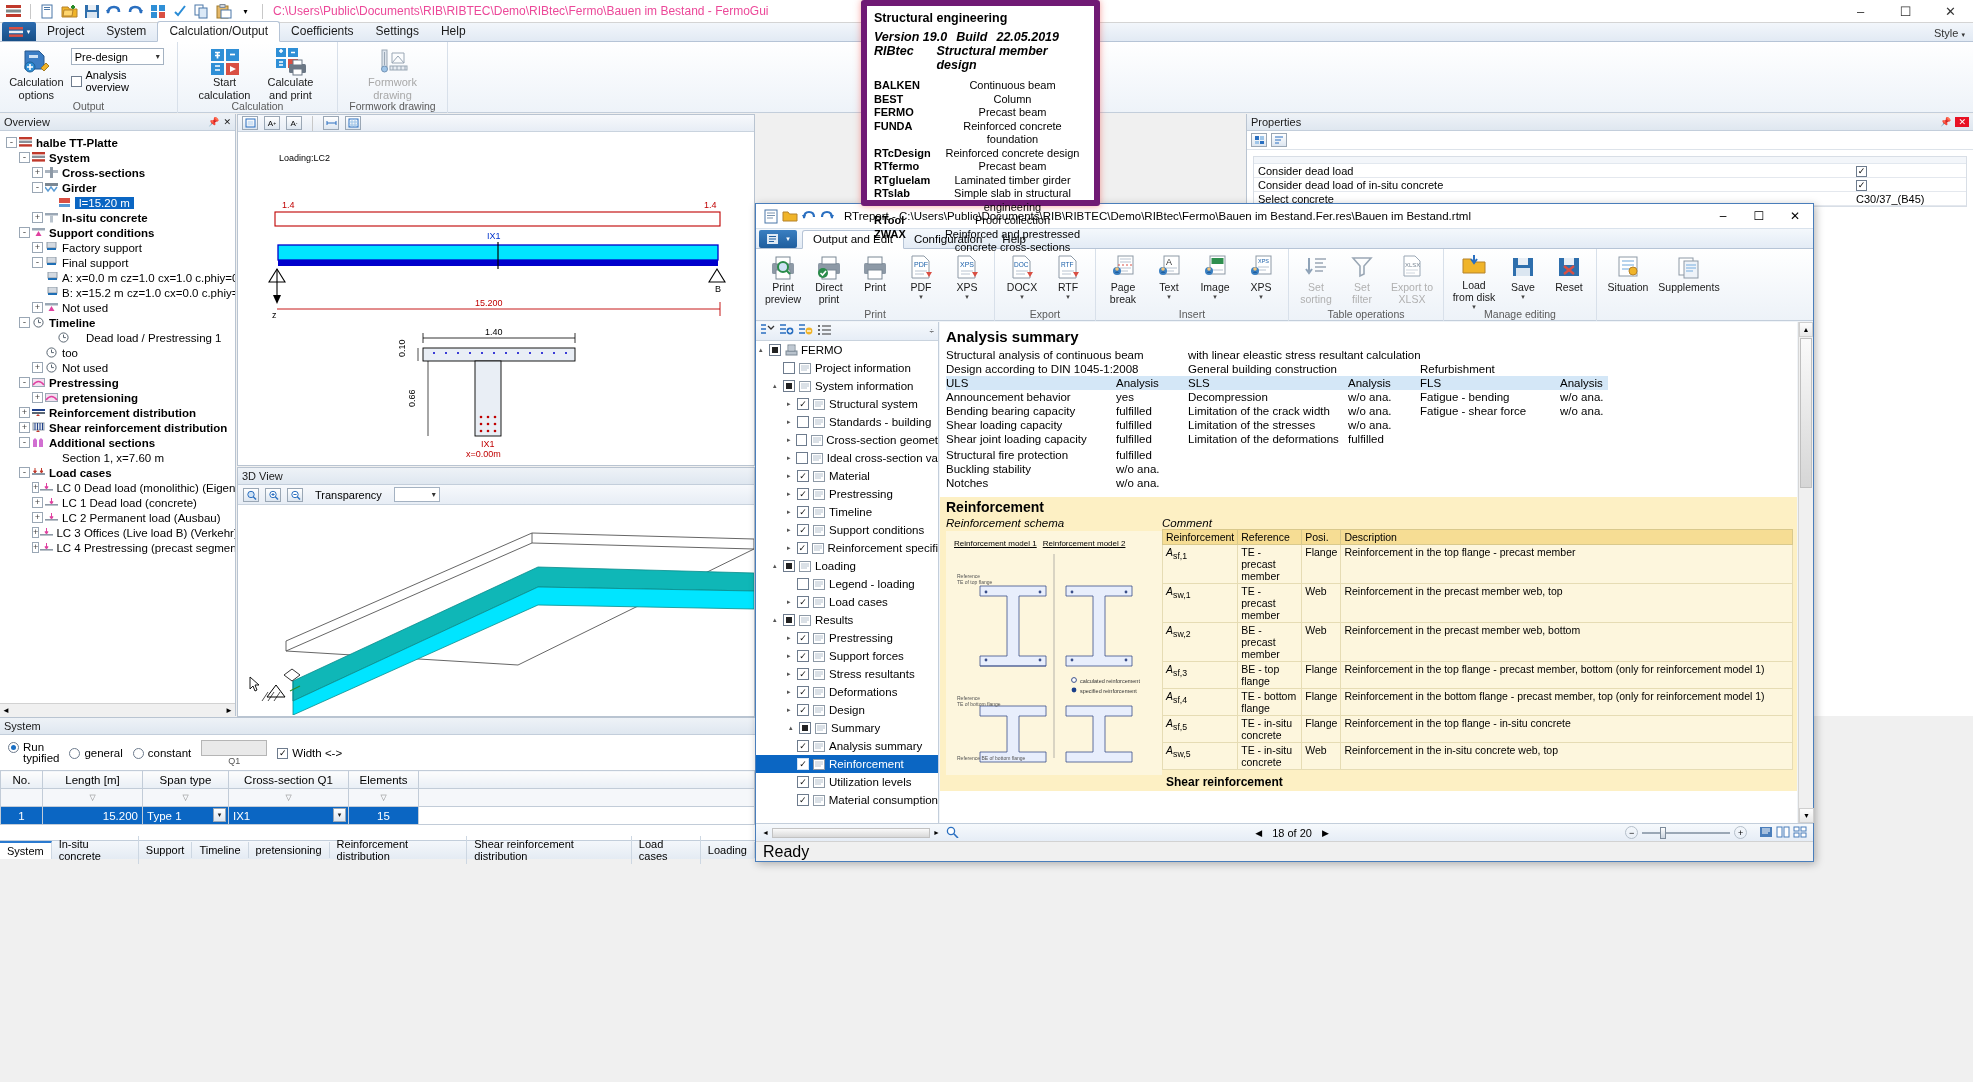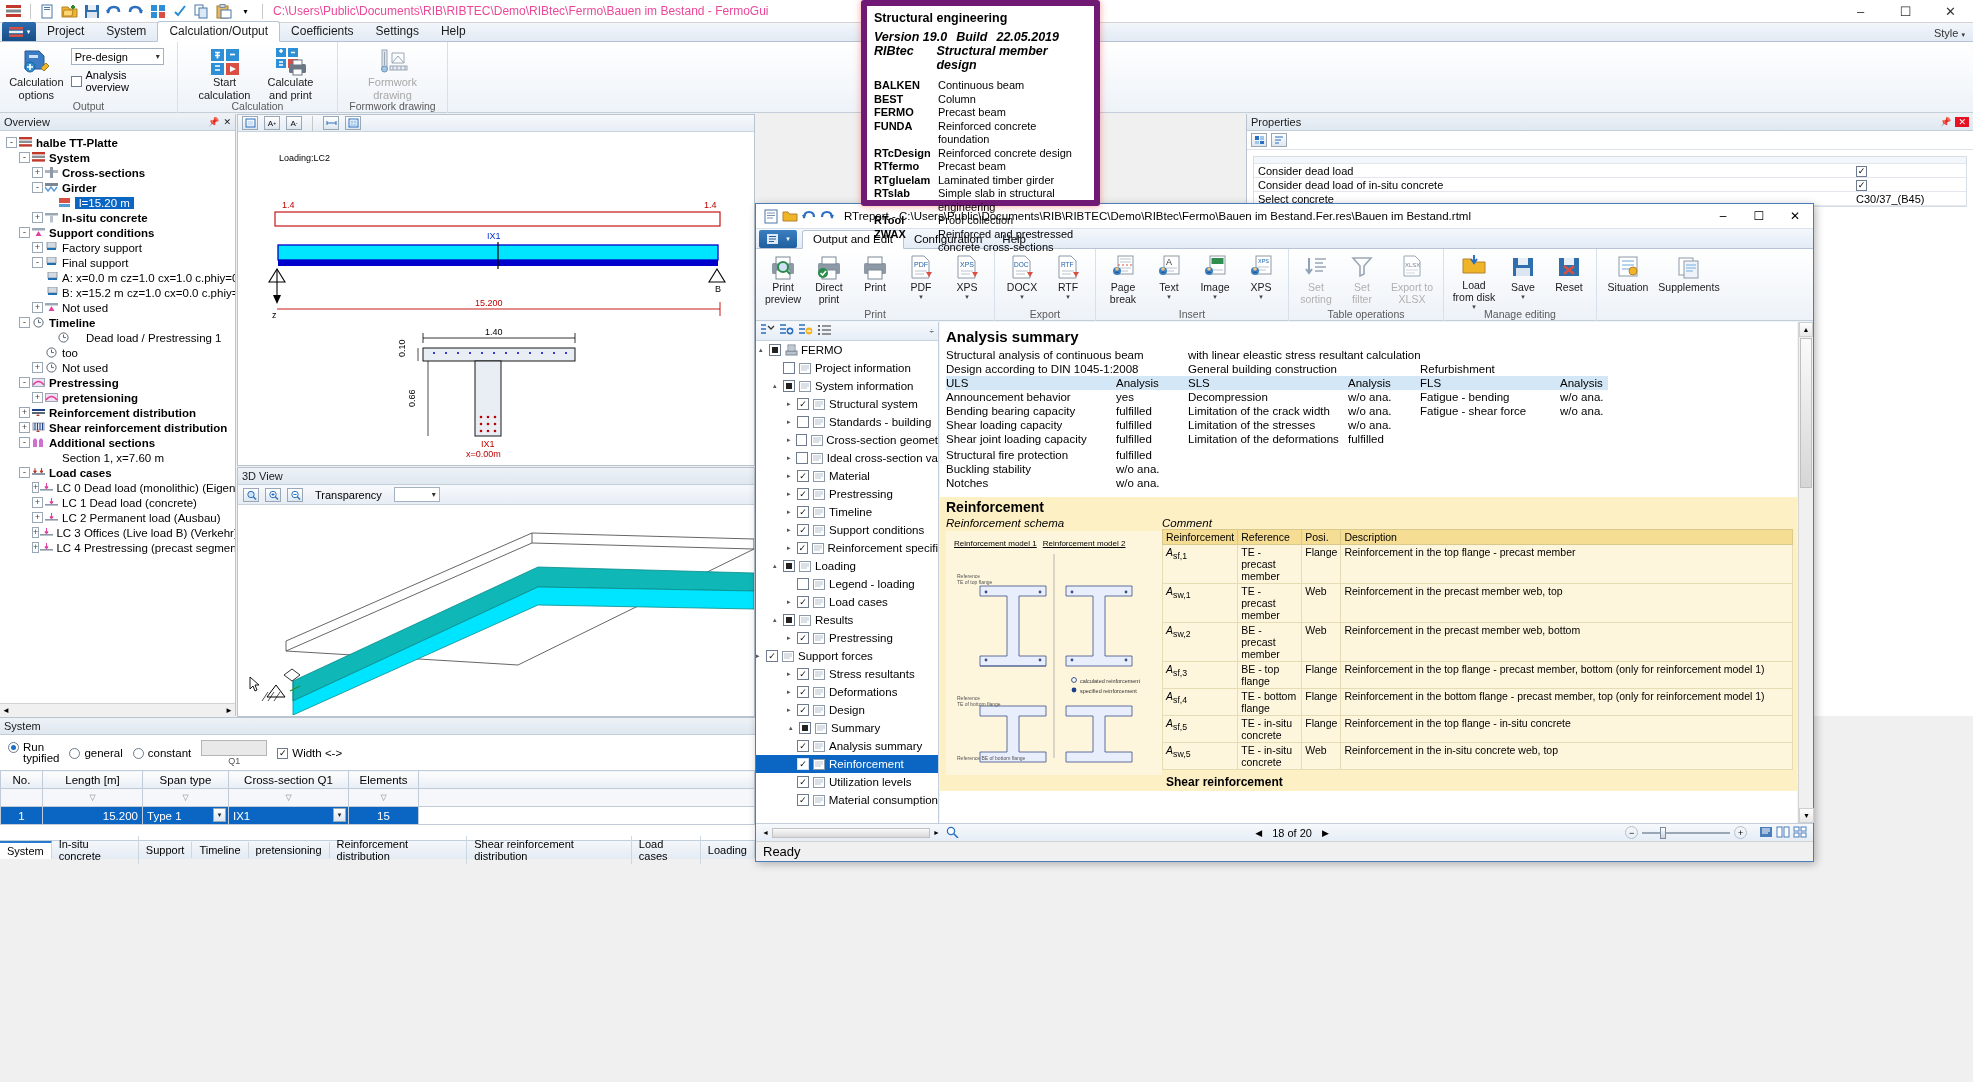--- a/index.html
+++ b/index.html
@@ -188,21 +188,21 @@
   .rtbl2 th { background:#f6dd94; border:1px solid #d9c98c; font-weight:normal;
               text-align:left; padding:1px 3px; }
   .rtbl2 td { background:#fdf6dd; border:1px solid #e6dcb4; padding:1px 3px; vertical-align:top; }
 
   
   #rtbottom { position:absolute; left:0; bottom:20px; width:100%; height:18px;
               background:linear-gradient(#f6f9fc,#e6edf6); border-top:1px solid #c3cedb;
               display:flex; align-items:center; padding:0 6px; font-size:11px; }
   #rtstatus { position:absolute; left:0; bottom:0; width:100%; height:20px;
               background:#f0f0f0; border-top:1px solid #d2d2d2; display:flex;
-              align-items:center; padding-left:7px; font-size:13px; }
+              align-items:center; padding-left:7px; font-size:16px; }
   .zoomslider { display:flex; align-items:center; gap:4px; }
   .zs-track { width:88px; height:2px; background:#9aa7b5; position:relative; }
   .zs-thumb { position:absolute; left:18px; top:-5px; width:6px; height:12px;
               background:linear-gradient(#fff,#c9d3de); border:1px solid #7d8b9a; }
 
   
   .vsb { position:absolute; right:0; top:118px; bottom:38px; width:15px; background:#f0f0f0;
          border-left:1px solid #d6d6d6; }
   .sb-arrow { height:15px; display:flex; align-items:center; justify-content:center; font-size:7px;
               background:linear-gradient(#fdfdfd,#e8e8e8); border:1px solid #cfcfcf; }
@@ -213,21 +213,21 @@
   #overlay {
     position:absolute; left:861px; top:0; width:239px; height:206px;
     background:#fff; border:6px solid #701a75; border-radius:3px;
     box-shadow:0 0 7px rgba(242,69,61,.5); padding:5px 7px; z-index:50;
   }
   .ov-title { font-size:12.5px; font-weight:bold; margin-bottom:5px; }
   .ov-sub { font-size:12.5px; font-weight:bold; font-style:italic; display:flex; gap:9px; }
   .ov-list { margin-top:7px; }
   .ov-row { display:flex; font-size:11px; line-height:13.5px; }
   .ov-code { width:64px; font-weight:bold; flex:none; }
-  .ov-desc { flex:1; }
+  .ov-desc { flex:1;text-align:center; }
 
   
   .dim { font-size:9px; fill:#c00000; font-family:"Liberation Sans", sans-serif; }
   .lbl { font-size:9px; fill:#000; font-family:"Liberation Sans", sans-serif; }
   .lblb { font-size:9px; fill:#0033cc; font-family:"Liberation Sans", sans-serif; }
 </style>
 </head>
 <body>
 
 <div id="app">
@@ -1504,21 +1504,21 @@
           <span class="tri">▸</span>
           <span class="ck on"></span>
           <span class="ic2">
             <svg width="12" height="11" viewBox="0 0 12 11">
               <rect x="0.5" y="0.5" width="11" height="10" fill="#fff" stroke="#8d99a6"></rect>
               <path d="M2 3h8M2 5h8M2 7h6" stroke="#b6c2ce"></path>
             </svg>
           </span>
           <span>Prestressing</span>
         </div>
-        <div class="rtn" style="">
+        <div class="rtn" style="padding-left: 31px;">
           <span class="tri">▸</span>
           <span class="ck on"></span>
           <span class="ic2">
             <svg width="12" height="11" viewBox="0 0 12 11">
               <rect x="0.5" y="0.5" width="11" height="10" fill="#fff" stroke="#8d99a6"></rect>
               <path d="M2 3h8M2 5h8M2 7h6" stroke="#b6c2ce"></path>
             </svg>
           </span>
           <span>Support forces</span>
         </div>

